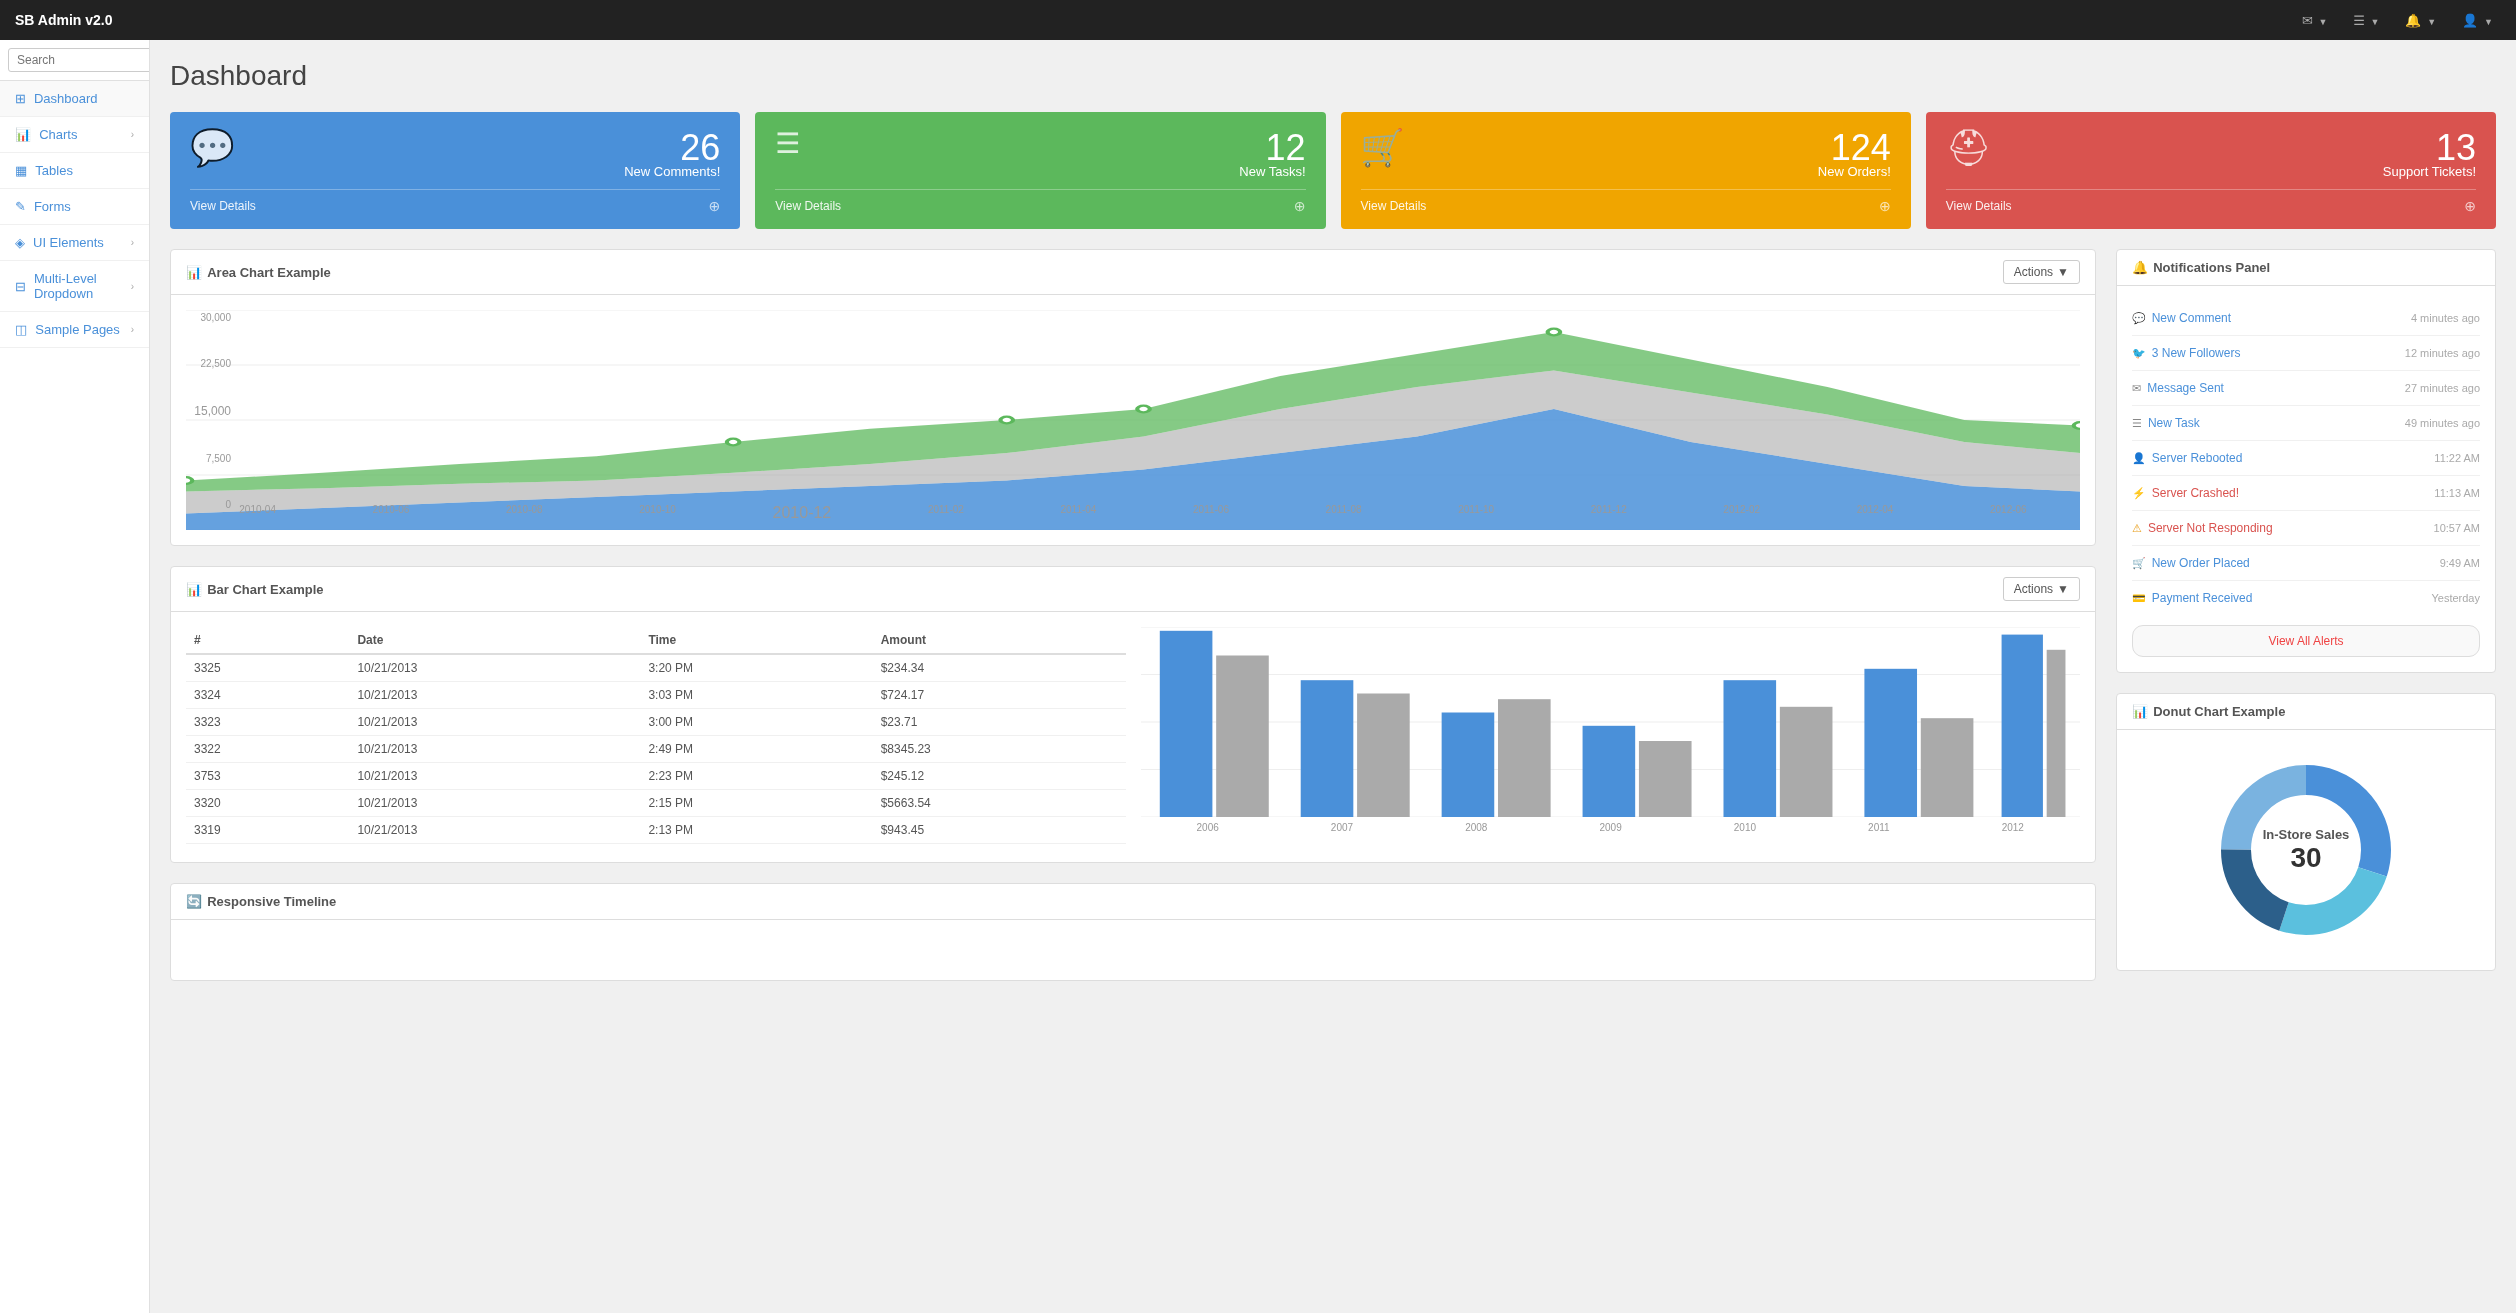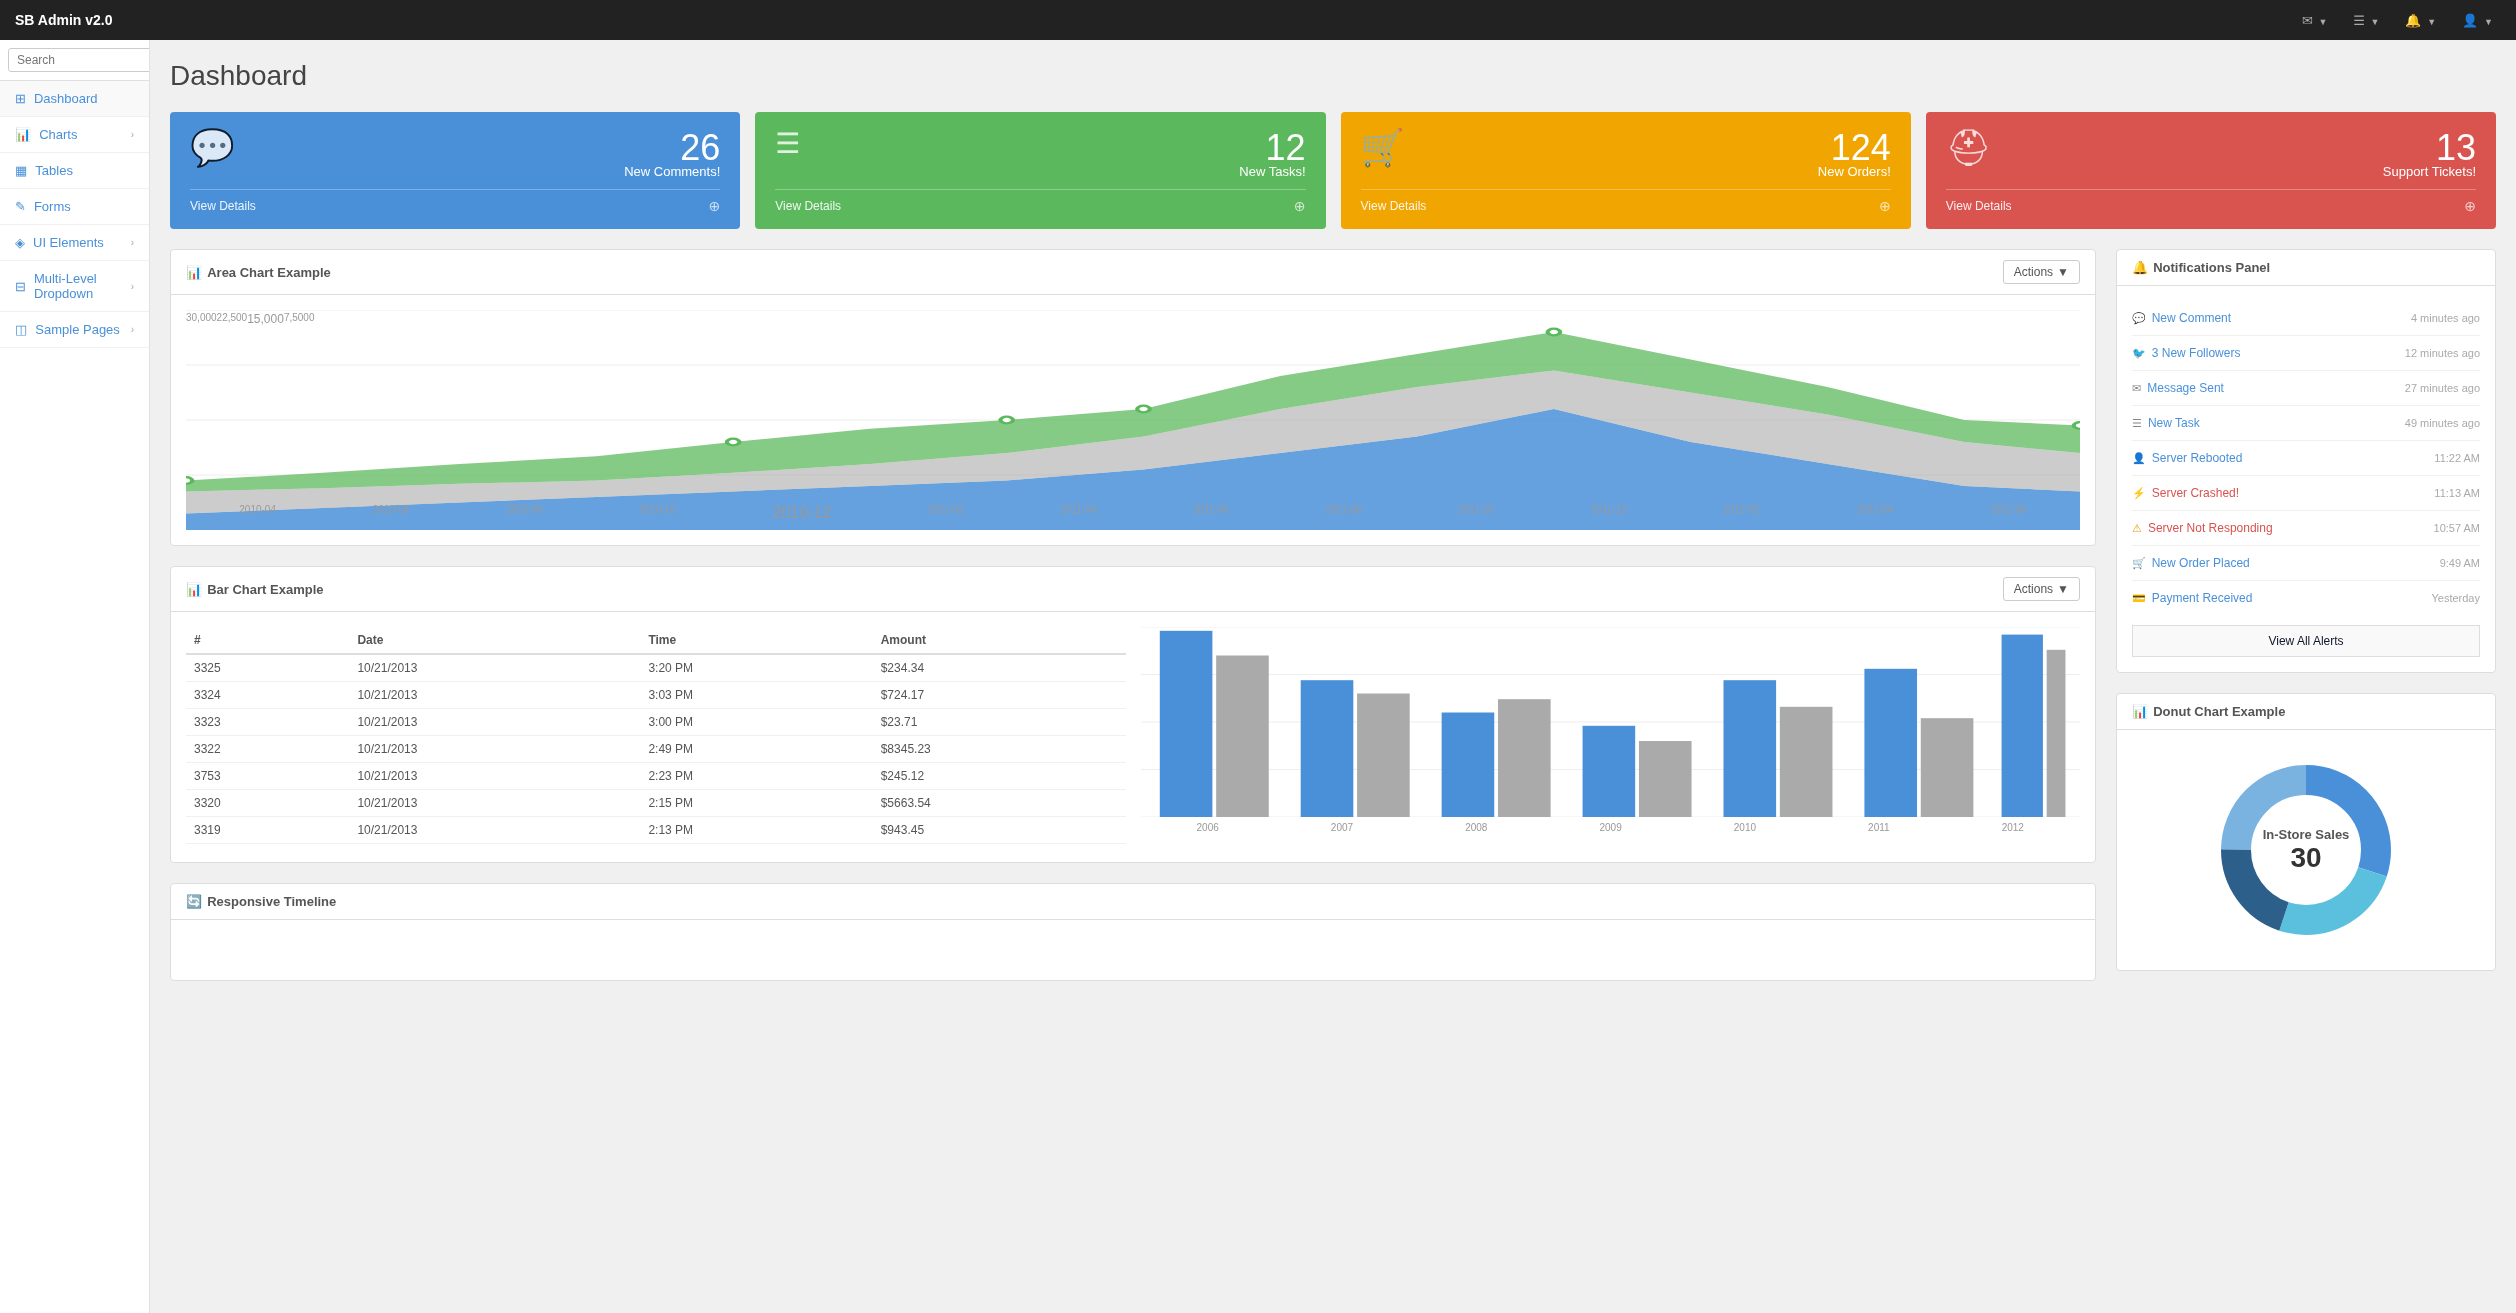--- a/index.html
+++ b/index.html
@@ -73,21 +73,21 @@
     .bar-chart-wrap { height: 220px; position: relative; }
 
     
     .notifications-list { list-style: none; }
     .notification-item { display: flex; justify-content: space-between; align-items: center; padding: 10px 0; border-bottom: 1px solid #f0f0f0; }
     .notification-item:last-child { border-bottom: none; }
     .notification-text { color: #4a90d9; font-size: 12px; display: flex; align-items: center; gap: 6px; }
     .notification-text .notif-icon { color: #888; font-size: 11px; }
     .notification-text .alert-icon { color: #e8a020; font-size: 11px; }
     .notification-time { color: #aaa; font-size: 11px; }
-    .view-all-btn { width: 100%; padding: 8px; background: #f9f9f9; border: 1px solid #ddd; color: #0f172a; cursor: pointer; border-radius: 0; margin-top: 10px; font-size: 12px; }
+    .view-all-btn { width: 100%; padding: 8px; background: #f9f9f9; border: 1px solid #ddd; color: #ef4444; cursor: pointer; border-radius: 11px; margin-top: 10px; font-size: 12px; }
 
     
     .donut-container { display: flex; justify-content: center; align-items: center; padding: 20px; height: 240px; }
 
     
     .timeline-panel { margin-top: 0; }
 
     
     .timeline-heading { display: flex; align-items: center; gap: 6px; }
     .timeline-refresh { color: #4a90d9; font-size: 13px; }
@@ -262,21 +262,21 @@
                 <span style="font-size:10px;color:#999;">2011-04</span>
                 <span style="font-size:10px;color:#999;">2011-06</span>
                 <span style="font-size:10px;color:#999;">2011-08</span>
                 <span style="font-size:10px;color:#999;">2011-10</span>
                 <span style="font-size:10px;color:#999;">2011-12</span>
                 <span style="font-size:10px;color:#999;">2012-02</span>
                 <span style="font-size:10px;color:#999;">2012-04</span>
                 <span style="font-size:10px;color:#999;">2012-06</span>
               </div>
               
-              <div style="position:absolute;top:0;left:0;width:45px;height:calc(100% - 18px);display:flex;flex-direction:row;justify-content:space-between;padding:2px 0;">
+              <div style="position:absolute;top:0;left:0;width:45px;height:calc(100% - 18px);display:flex;flex-direction:column;justify-content:space-between;padding:2px 0;">
                 <span style="font-size:10px;color:#999;text-align:right;">30,000</span>
                 <span style="font-size:10px;color:#999;text-align:right;">22,500</span>
                 <span style="font-size:12px;color:#999;text-align:right;">15,000</span>
                 <span style="font-size:10px;color:#999;text-align:right;">7,500</span>
                 <span style="font-size:10px;color:#999;text-align:right;">0</span>
               </div>
             </div>
           </div>
         </div>
 

